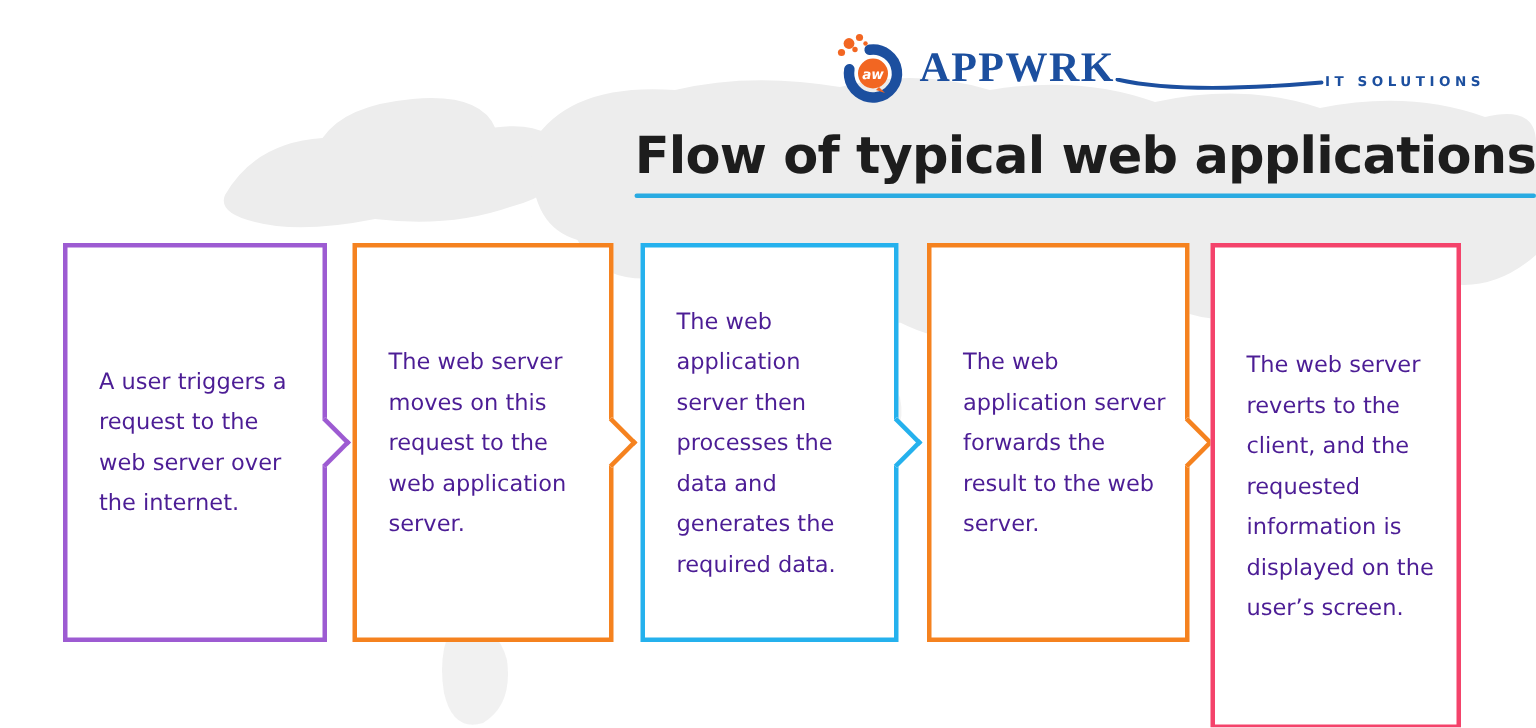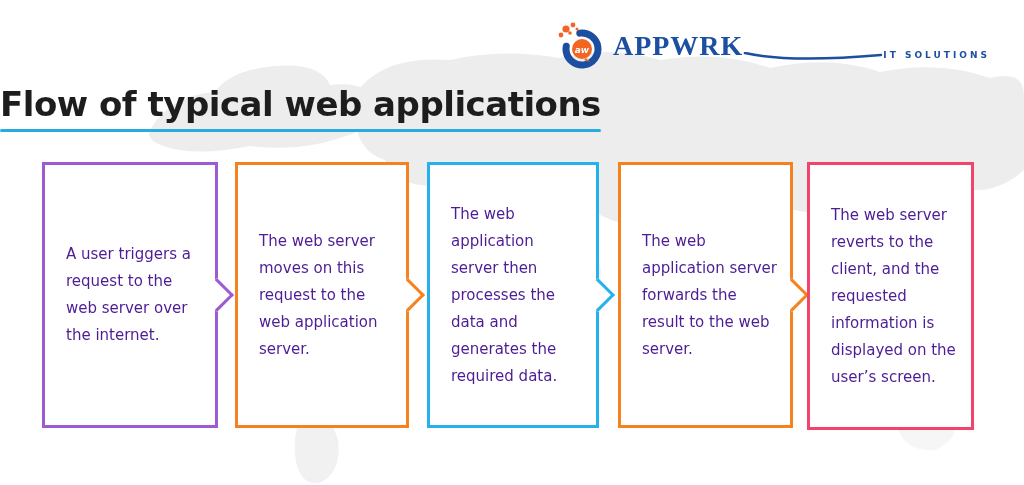--- a/index.html
+++ b/index.html
@@ -22,21 +22,21 @@
     font-weight:bold; font-size:28px; line-height:28px;
     color:var(--logo-blue,#1C4F9F); letter-spacing:1px;
   }
   .logo-swoosh { width:140px; height:8px; display:block; margin-top:-2px; }
   .logo-tagline {
     font-size:9px; font-weight:bold; letter-spacing:3px;
     color:var(--logo-blue,#1C4F9F); margin-top:1px;
   }
 
   
-  .title-wrap { position:absolute; top:84px; left:0; width:100%; text-align:left; }
+  .title-wrap { position:absolute; top:84px; left:0; width:100%; text-align:right; }
   .title {
     display:inline-block;
     font-size:34px; font-weight:800; letter-spacing:-0.5px;
     color:#1d1d1d;
   }
   .title-underline {
     height:3px; width:100%; margin-top:5px; border-radius:2px;
     background:var(--underline,#29ABE2);
   }
 
@@ -59,21 +59,21 @@
     border-right:3px solid var(--c,#999);
   }
   .glow {
     position:absolute; left:-8%; right:-8%; top:100%; height:52px;
     pointer-events:none;
   }
   .s0 { left:42px;  width:176px; }
   .s1 { left:235px; width:174px; }
   .s2 { left:427px; width:172px; }
   .s3 { left:618px; width:175px; }
-  .s4 { left:807px; width:167px; height:268px; }
+  .s4 { left:807px; width:167px; height:324px; }
 </style>
 </head>
 <body>
 
 <div class="canvas">
 
   <svg class="map" viewBox="0 0 1024 485" preserveAspectRatio="none" aria-hidden="true">
     <g fill="#EDEDED">
       <path d="M150,130 Q170,95 215,92 Q230,70 275,66 Q320,62 330,85 Q370,80 375,105 Q378,128 340,138 Q300,152 250,146 Q200,156 170,148 Q145,142 150,130 Z"></path>
       <path d="M355,95 Q380,55 450,60 Q500,48 560,58 Q610,45 660,60 Q720,50 770,68 Q830,55 880,72 Q940,60 990,78 Q1024,70 1024,95 L1024,170 Q990,200 950,185 Q920,210 870,195 Q830,225 780,205 Q740,235 690,210 Q650,240 600,215 Q560,235 520,205 Q470,215 440,185 Q400,190 385,160 Q350,150 355,95 Z"></path>

